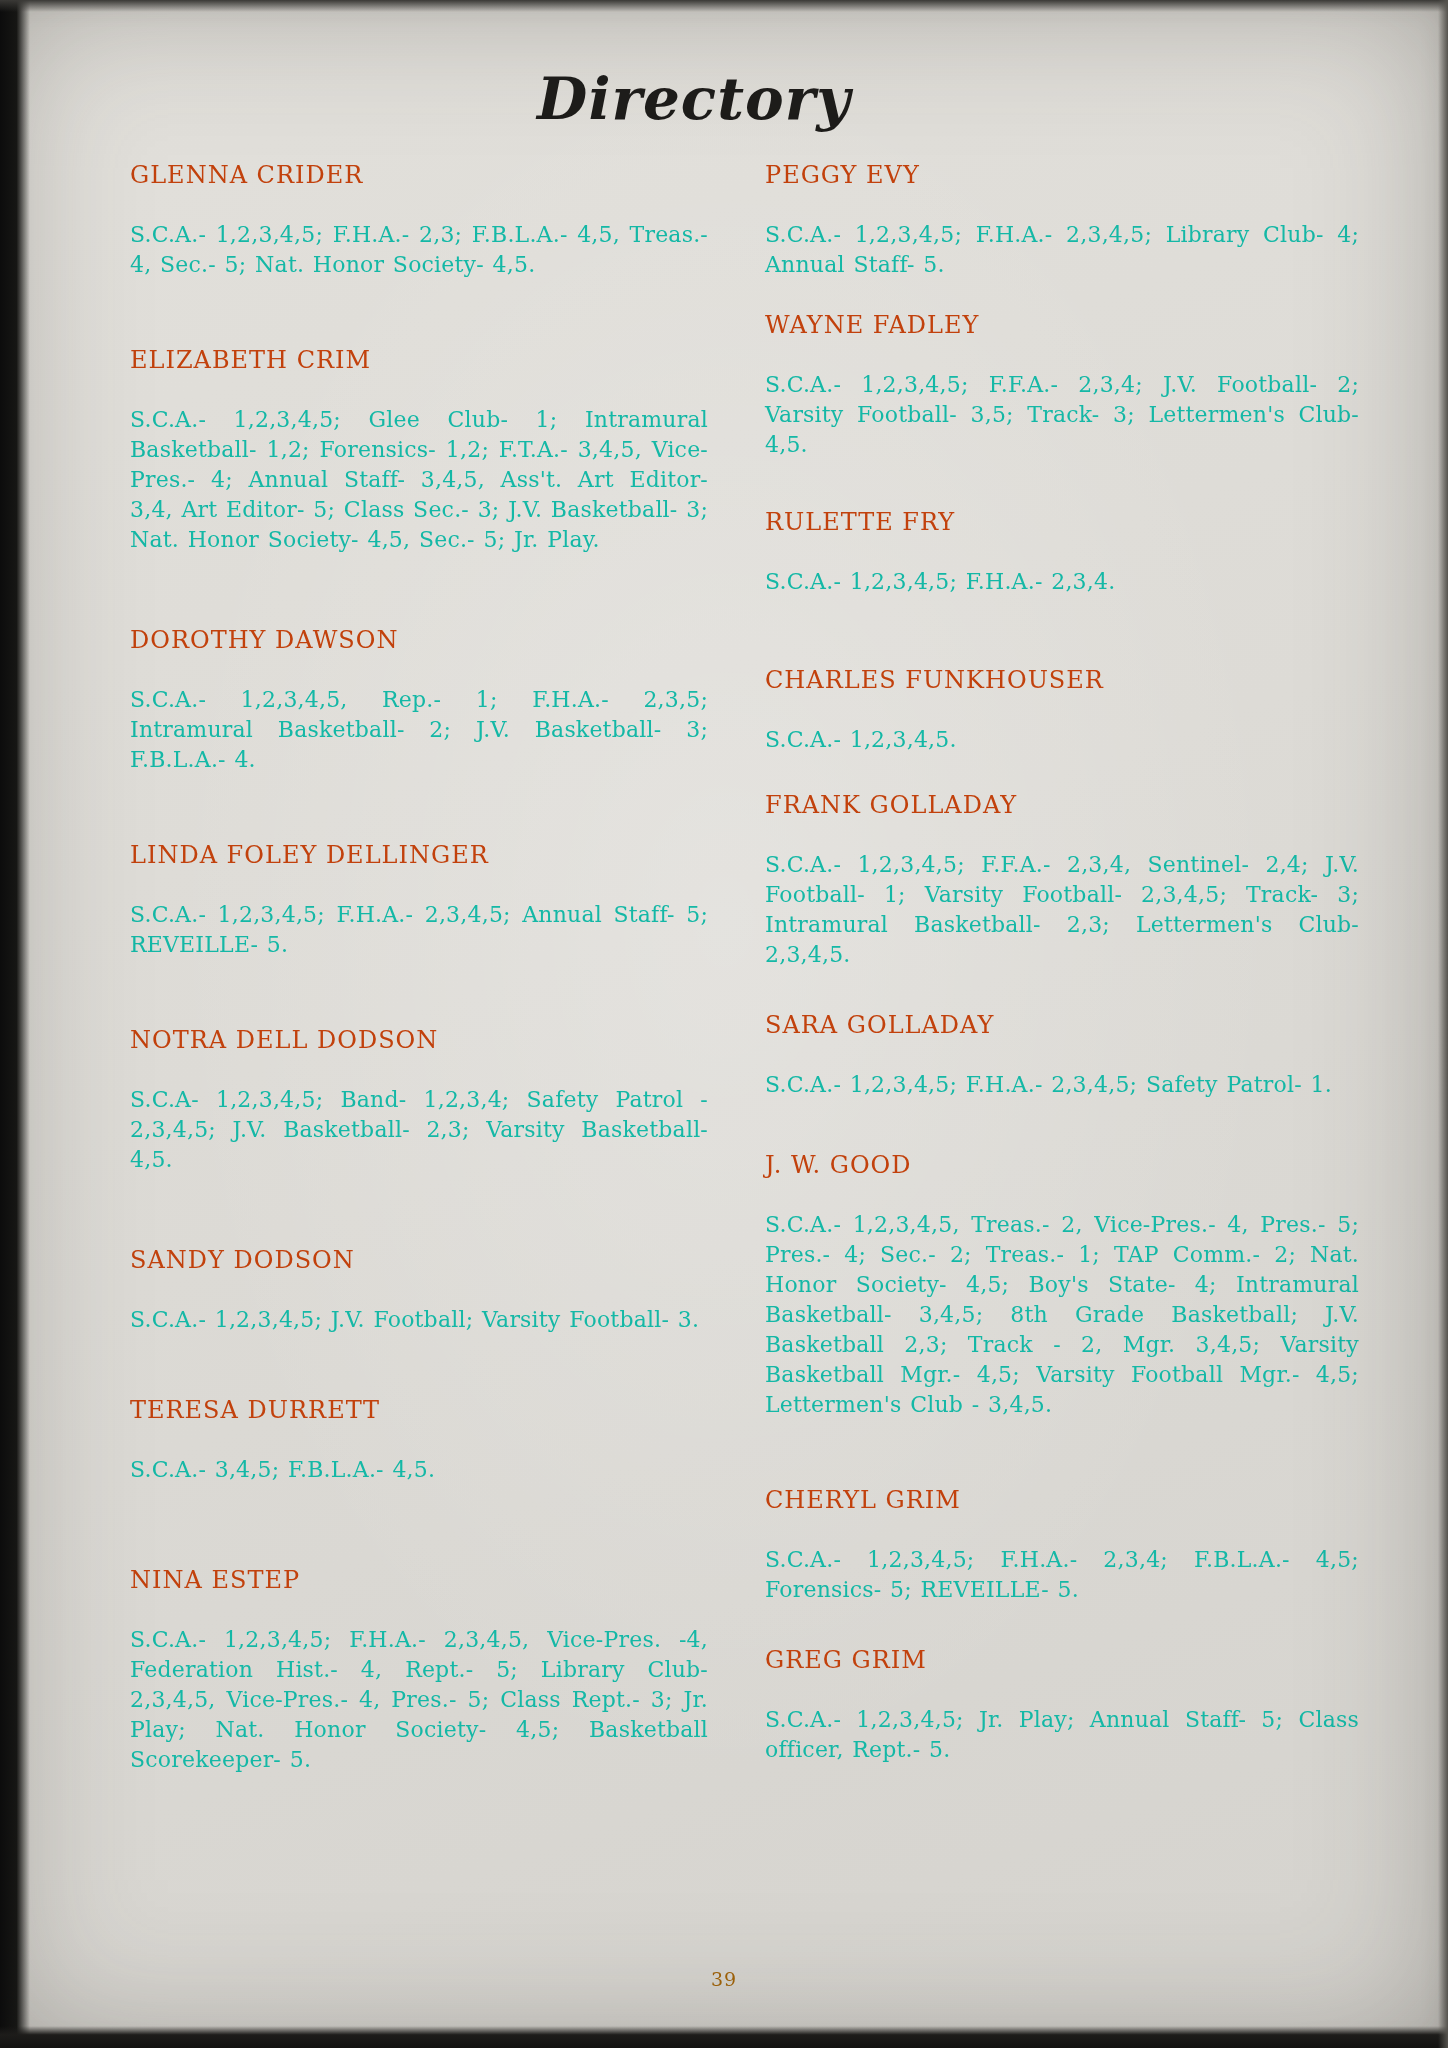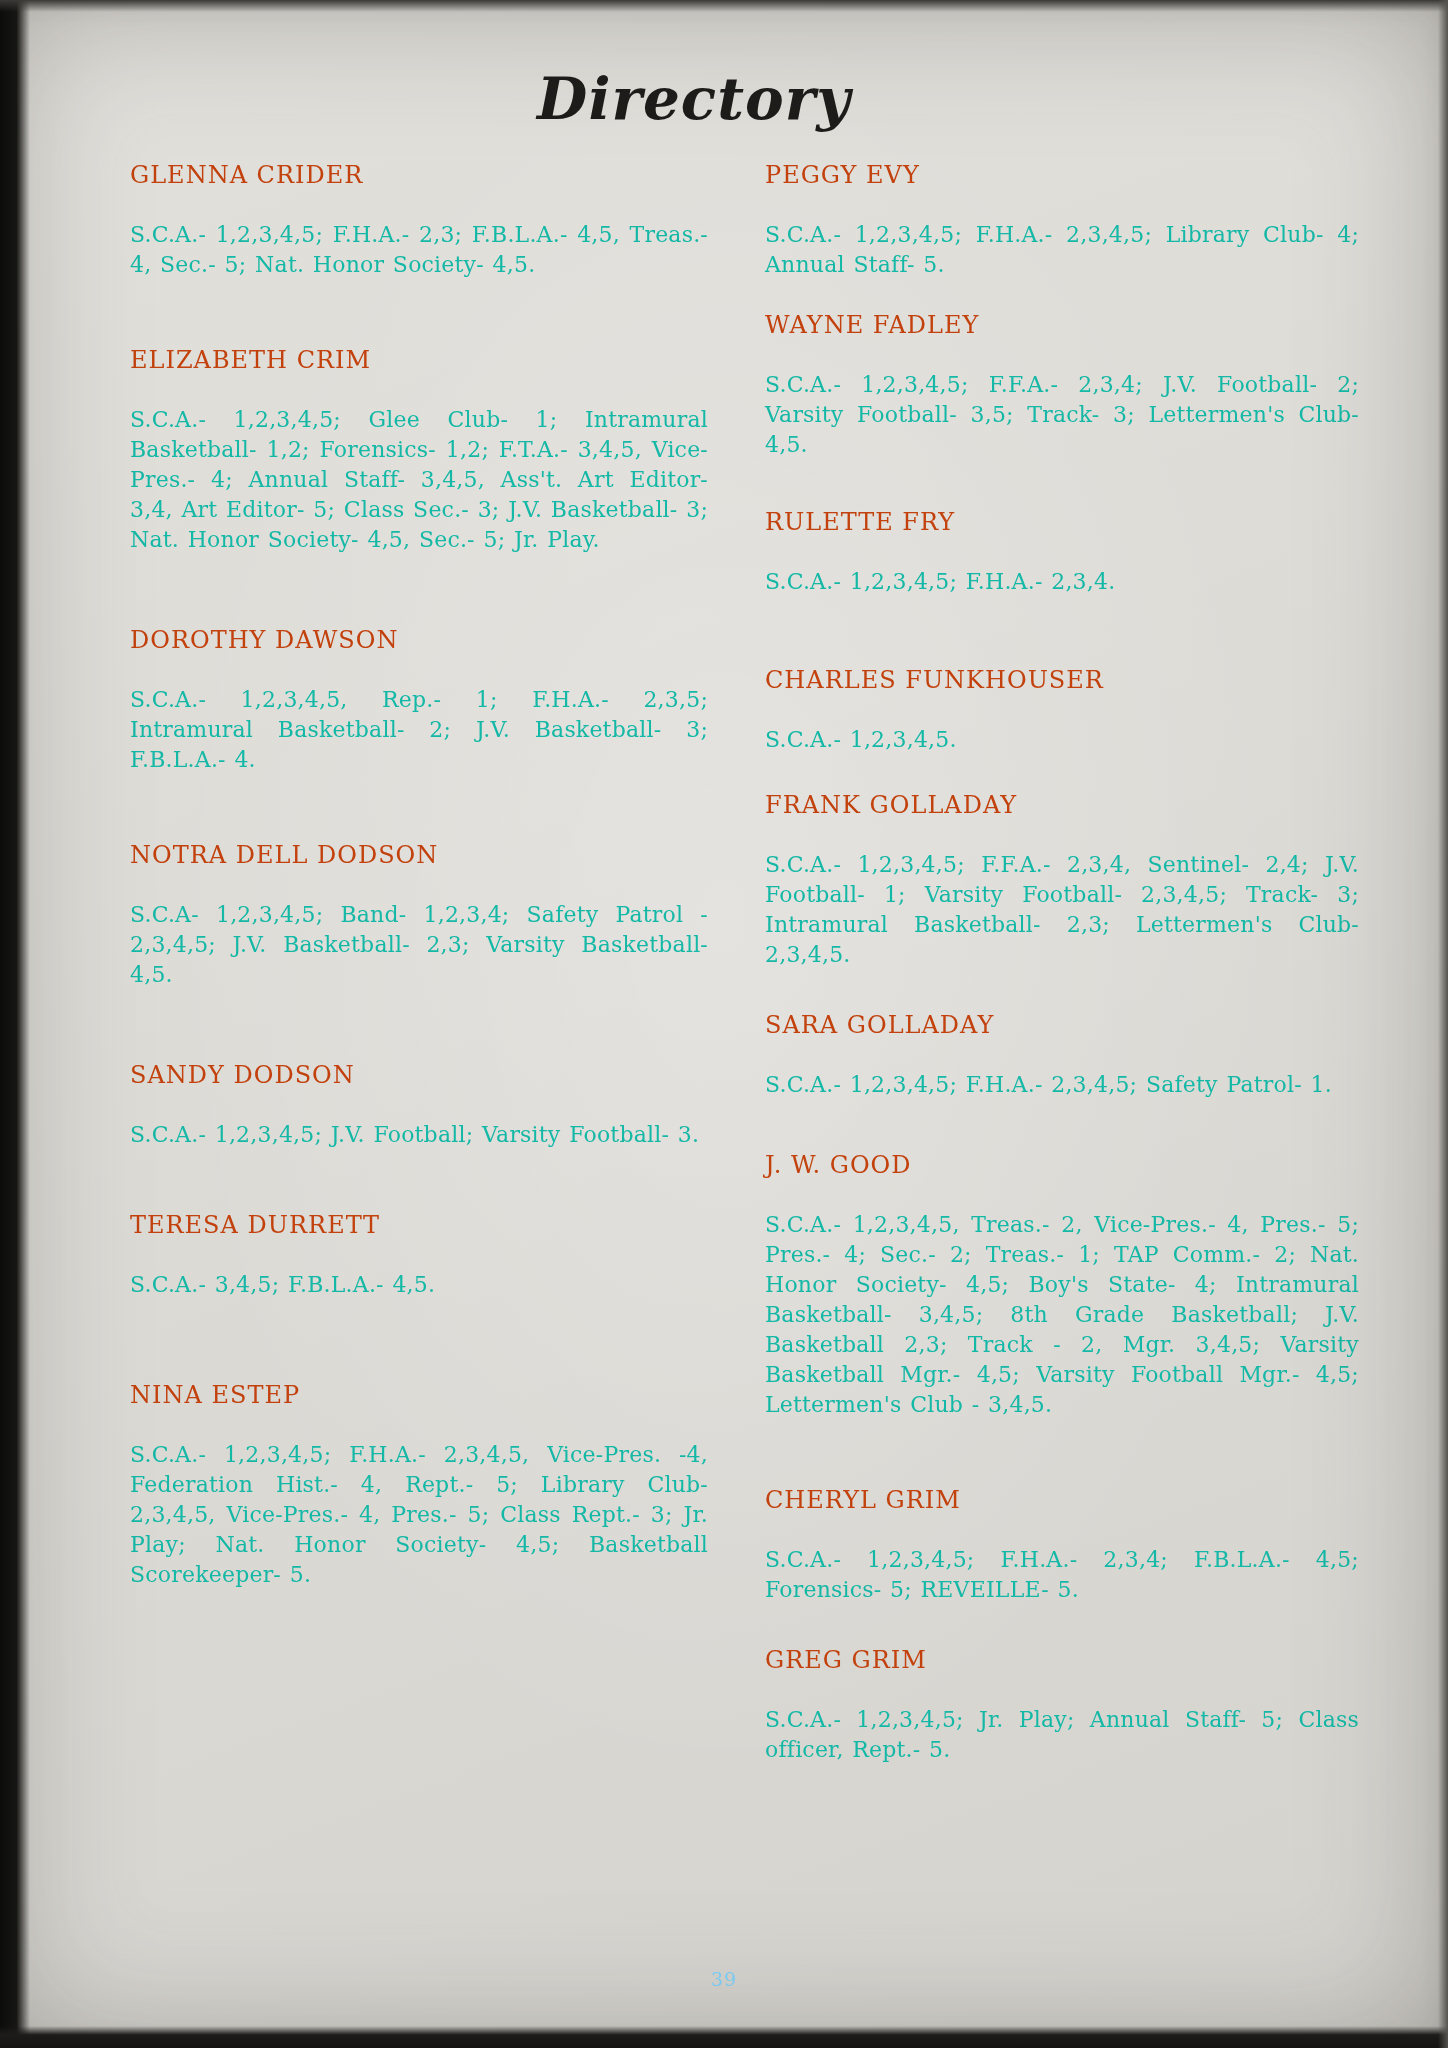--- a/index.html
+++ b/index.html
@@ -45,21 +45,21 @@
     margin:0 0 30px 0;
     font-size:24px;font-weight:normal;color:#c2410c;
     letter-spacing:1px;line-height:30px;
   }
   .entry p{
     margin:0;font-size:22px;color:#14b8a6;line-height:30px;
     text-align:justify;letter-spacing:0.2px;word-spacing:1.5px;
   }
   .pageno{
     position:absolute;left:0;top:1968px;width:1448px;text-align:center;
-    font-size:19px;color:#7dd3fc;letter-spacing:1px;
+    font-size:19px;color:#a16207;letter-spacing:1px;
   }
 </style>
 </head>
 <body>
 
 <div class="paper"></div>
 
 <h1 class="title">Directory</h1>
 
 <div class="col col-left">
@@ -72,20 +72,24 @@
   <article class="entry" style="margin-bottom:70px">
     <h3>ELIZABETH CRIM</h3>
     <p>S.C.A.- 1,2,3,4,5; Glee Club- 1; Intramural Basketball- 1,2; Forensics- 1,2; F.T.A.- 3,4,5, Vice-Pres.- 4; Annual Staff- 3,4,5, Ass't. Art Editor- 3,4, Art Editor- 5; Class Sec.- 3; J.V. Basketball- 3; Nat. Honor Society- 4,5, Sec.- 5; Jr. Play.</p>
   </article>
 
   <article class="entry" style="margin-bottom:65px">
     <h3>DOROTHY DAWSON</h3>
     <p>S.C.A.- 1,2,3,4,5, Rep.- 1; F.H.A.- 2,3,5; Intramural Basketball- 2; J.V. Basketball- 3; F.B.L.A.- 4.</p>
   </article>
 
+  <article class="entry" style="margin-bottom:65px">
+    <h3>LINDA FOLEY DELLINGER</h3>
+    <p>S.C.A.- 1,2,3,4,5; F.H.A.- 2,3,4,5; Annual Staff- 5; REVEILLE- 5.</p>
+  </article>
 
   <article class="entry" style="margin-bottom:70px">
     <h3>NOTRA DELL DODSON</h3>
     <p>S.C.A- 1,2,3,4,5; Band- 1,2,3,4; Safety Patrol - 2,3,4,5; J.V. Basketball- 2,3; Varsity Basketball- 4,5.</p>
   </article>
 
   <article class="entry" style="margin-bottom:60px">
     <h3>SANDY DODSON</h3>
     <p>S.C.A.- 1,2,3,4,5; J.V. Football; Varsity Football- 3.</p>
   </article>

